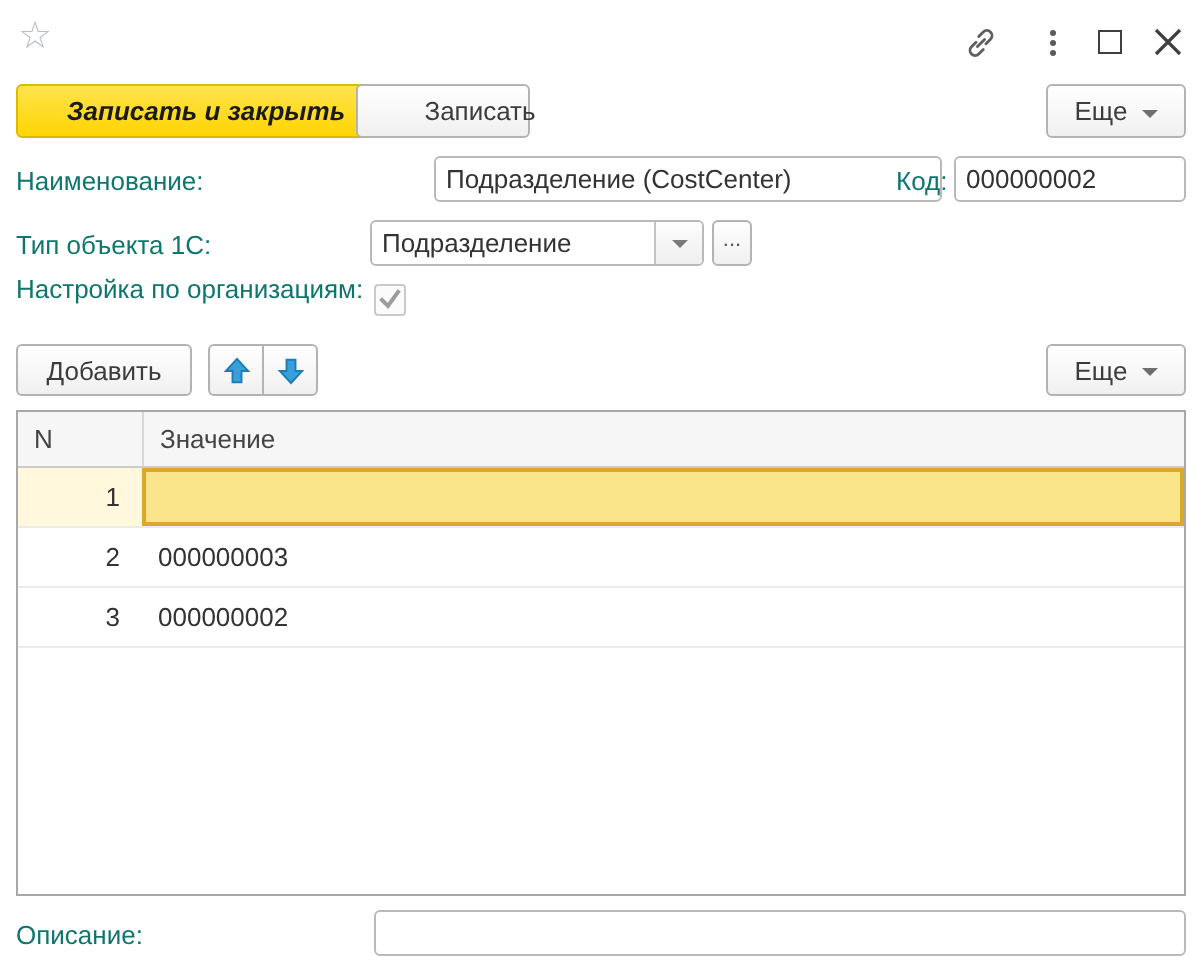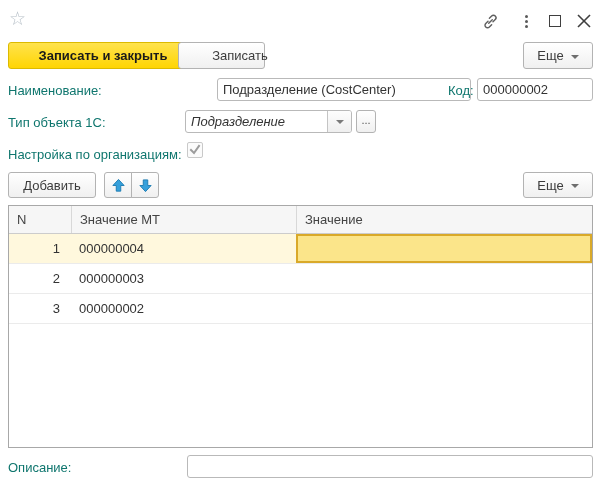--- a/index.html
+++ b/index.html
@@ -18,35 +18,35 @@
   .ico-max { left:546px; }
   .max-box { width:12px; height:12px; border:1px solid #3f3f3f; background:#fff; }
   .ico-close { left:575px; }
 
   
   .btn { position:absolute; height:27px; border:1px solid #b3b3b3; border-radius:3px;
     background:linear-gradient(180deg,#ffffff 0%,#f0f0f0 100%);
     font-size:13px; color:#3c3c3c; display:flex; align-items:center; justify-content:center; cursor:default; }
   .btn-primary { background:linear-gradient(180deg,#ffe34d 0%,#ffd503 100%);
     border-color:#dcba00; font-weight:bold; color:#1a1a1a; }
-  .btn-save-close { left:8px; top:42px; width:190px; }
+  .btn-save-close { left:8px; top:42px; width:190px;font-style:italic; }
   .btn-save { left:178px; top:42px; width:87px;padding-left:37px; }
   .btn-more-top { left:523px; top:42px; width:70px; }
   .btn-more-tbl { left:523px; top:172px; width:70px; height:26px; }
   .caret { width:0; height:0; border-left:4px solid transparent; border-right:4px solid transparent;
     border-top:4px solid #6e6e6e; margin-left:7px; margin-top:2px; }
 
   
   .lbl { position:absolute; font-size:13px; color:#0f766e; white-space:nowrap; }
   .inp { position:absolute; height:23px; border:1px solid #b9b9b9; border-radius:3px;
     font-family:inherit; font-size:13px; color:#333; padding:0 5px; background:#fff; outline:none; }
   .inp-name { left:185px; top:78px; width:254px;margin-left:32px; }
   .inp-code { left:477px; top:78px; width:116px; }
   .combo { position:absolute; left:185px; top:110px; width:167px; height:23px;
-    border:1px solid #b9b9b9; border-radius:3px; background:#fff; display:flex;font-style:italic; }
+    border:1px solid #b9b9b9; border-radius:3px; background:#fff; display:flex; }
   .combo-text { flex:1; font-size:13px; color:#333; padding:3px 5px; white-space:nowrap; overflow:hidden; }
   .combo-arrow { width:24px; border-left:1px solid #c4c4c4; display:flex; align-items:center; justify-content:center;
     background:linear-gradient(180deg,#fdfdfd,#efefef); border-radius:0 2px 2px 0; }
   .combo-arrow .caret { margin:0; border-top-color:#7a7a7a; }
   .btn-ellipsis { left:356px; top:110px; width:20px; height:23px; font-size:11px; color:#555;
     padding-bottom:4px; }
   .checkbox { position:absolute; left:187px; top:142px; width:16px; height:16px;
     border:1px solid #c9c9c9; border-radius:2px; background:#fbfbfb; display:flex; align-items:center; justify-content:center; }
 
   
@@ -124,21 +124,21 @@
 <div class="combo">
   <span class="combo-text">Подразделение</span>
   <span class="combo-arrow">
     <span class="caret"></span>
   </span>
 </div>
 <div class="btn btn-ellipsis abs">
   <span>...</span>
 </div>
 
-<span class="lbl" style="left:8px; top:147px;">Настройка по организациям:</span>
+<span class="lbl" style="left:8px; top:137px;">Настройка по организациям:</span>
 <span class="checkbox">
   <svg width="12" height="12" viewBox="0 0 12 12" fill="none" stroke="#9c9c9c" stroke-width="2" stroke-linecap="square">
     <path d="M2 6 L5 9 L10 2"></path>
   </svg>
 </span>
 
 <div class="btn btn-add">
   <span>Добавить</span>
 </div>
 <div class="btn btn-up">
@@ -152,27 +152,25 @@
   </svg>
 </div>
 <div class="btn btn-more-tbl">
   <span>Еще</span>
   <span class="caret"></span>
 </div>
 
 <div class="grid">
   <div class="grid-header">
     <div class="hcell col-n">N</div>
-    <div class="hcell col-val">Значение МТ</div>
     <div class="hcell col-desc">Значение</div>
   </div>
 
   <div class="grid-row selected">
     <div class="cell cell-n col-n">1</div>
-    <div class="cell col-val">000000004</div>
     <div class="cell col-desc active"></div>
   </div>
 
   <div class="grid-row">
     <div class="cell cell-n col-n">2</div>
     <div class="cell col-val">000000003</div>
     <div class="cell col-desc"></div>
   </div>
 
   <div class="grid-row">

